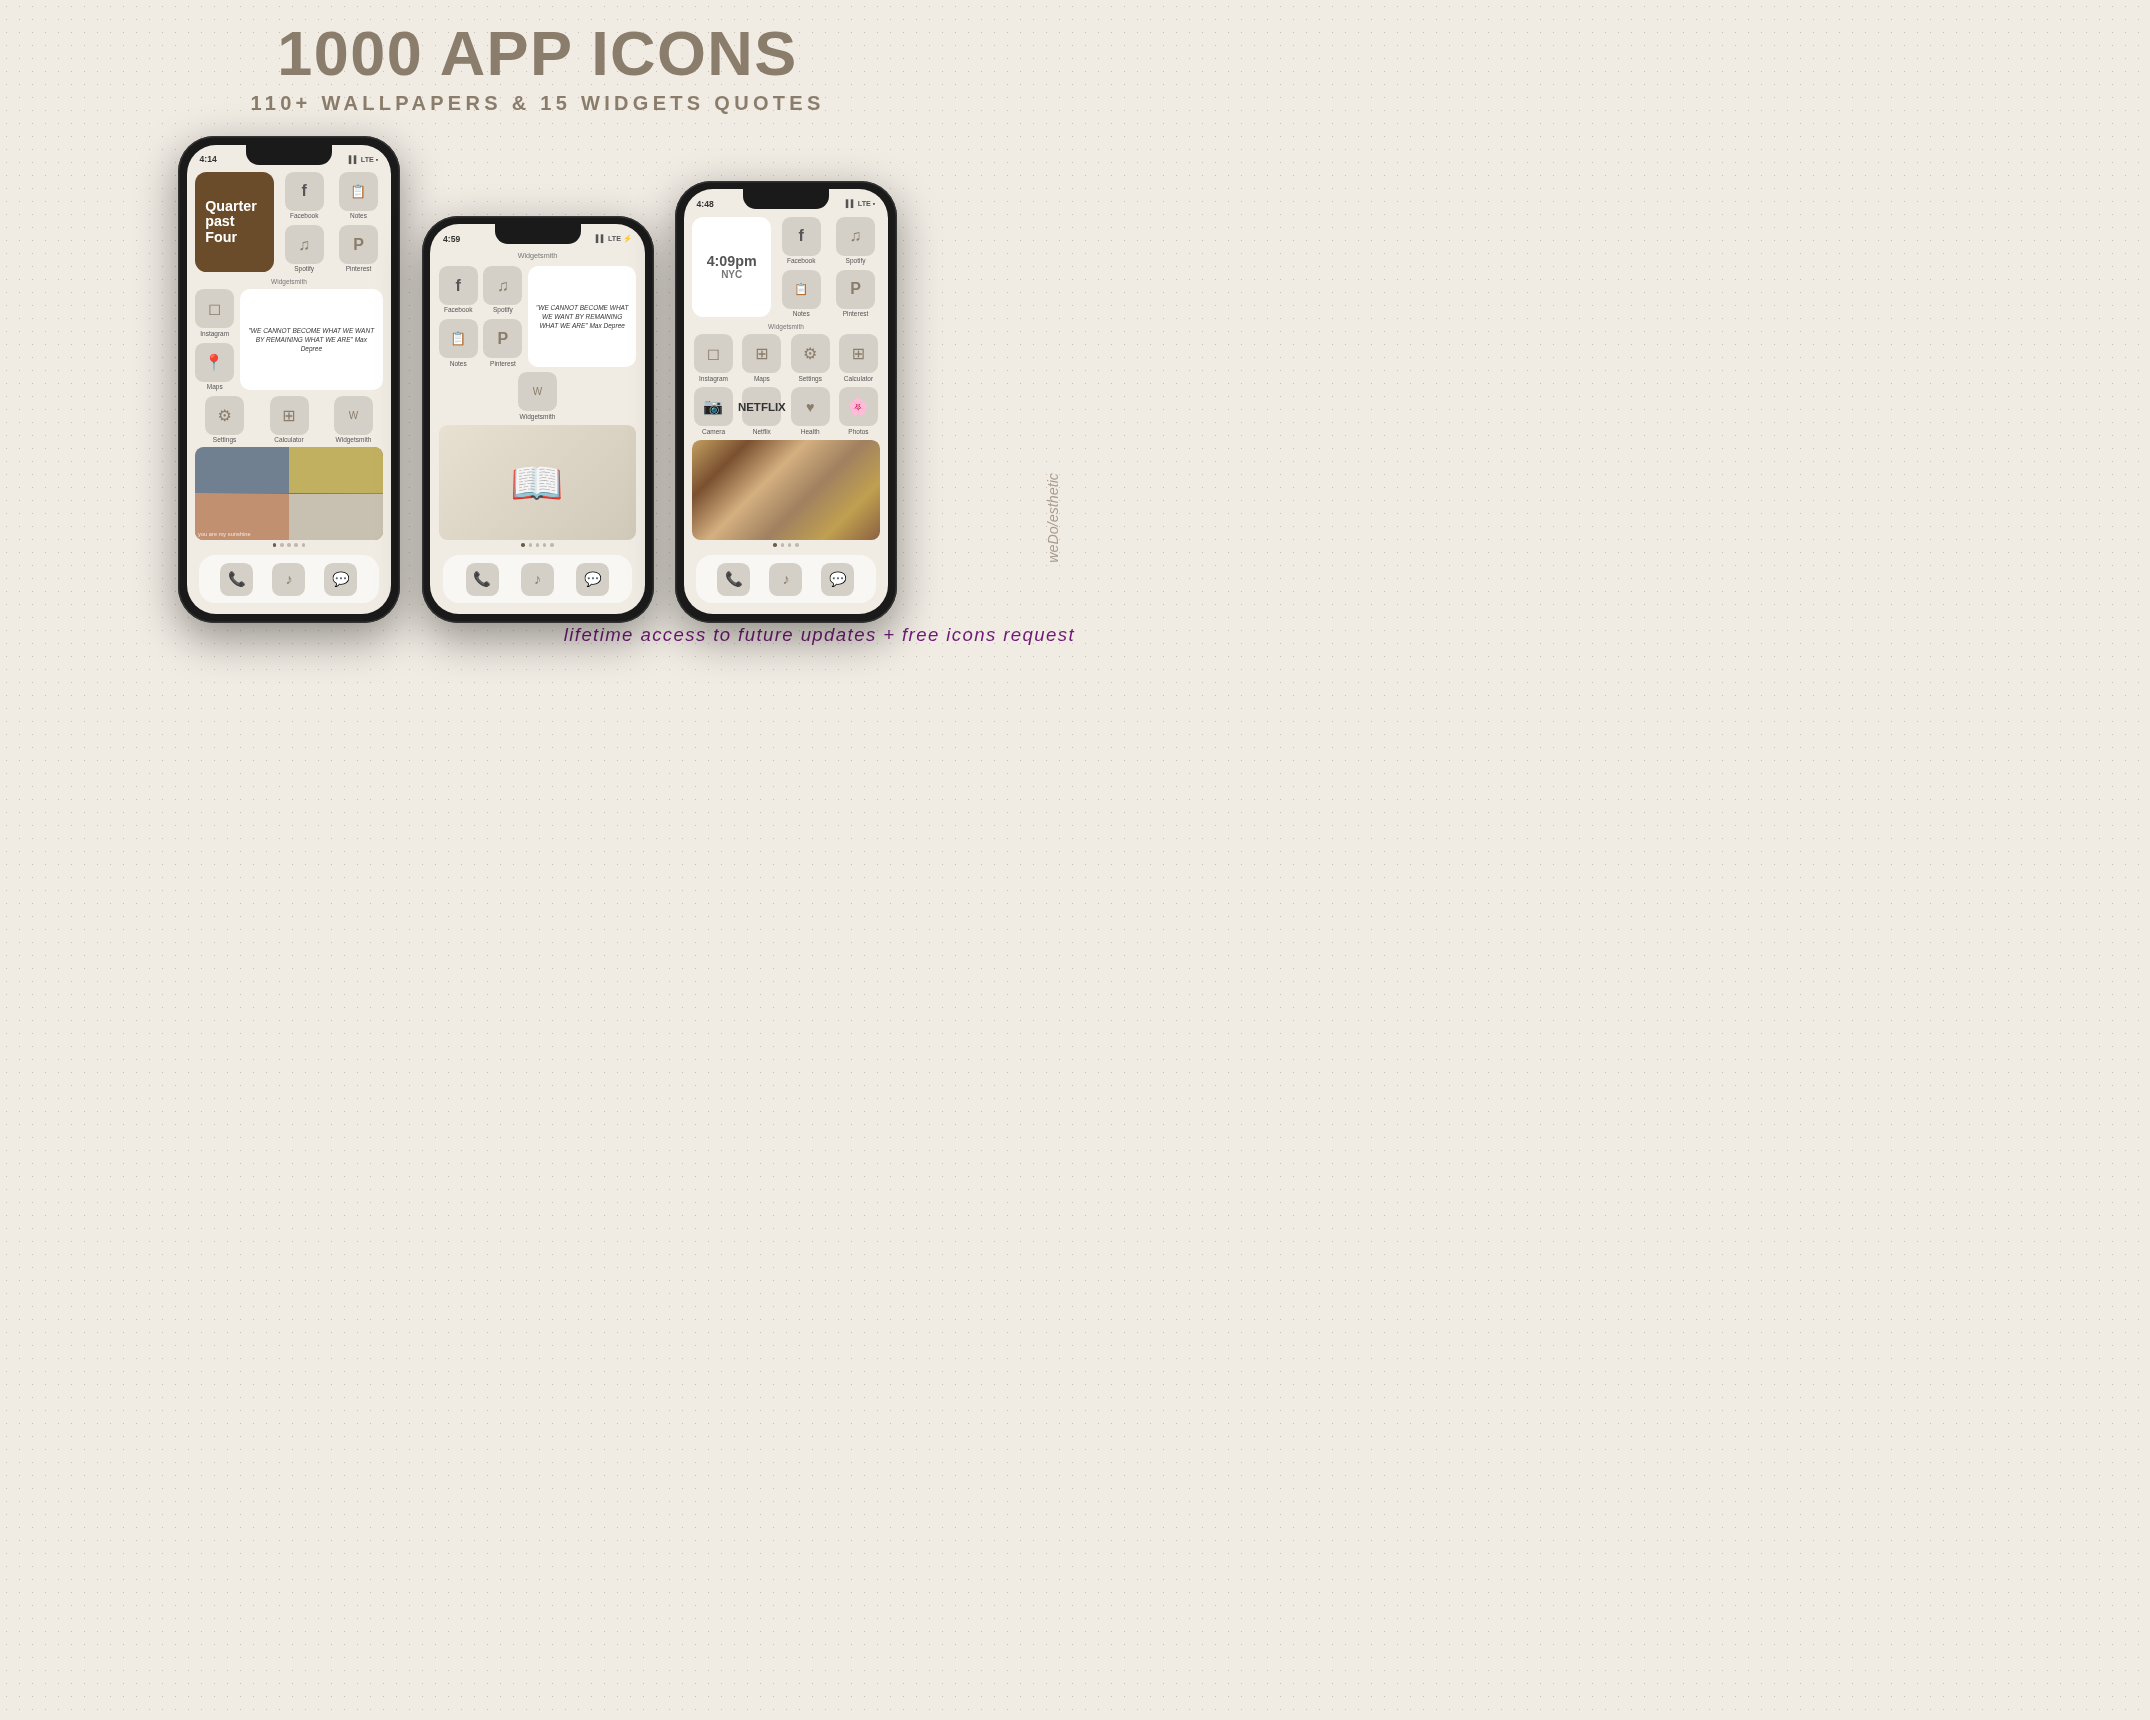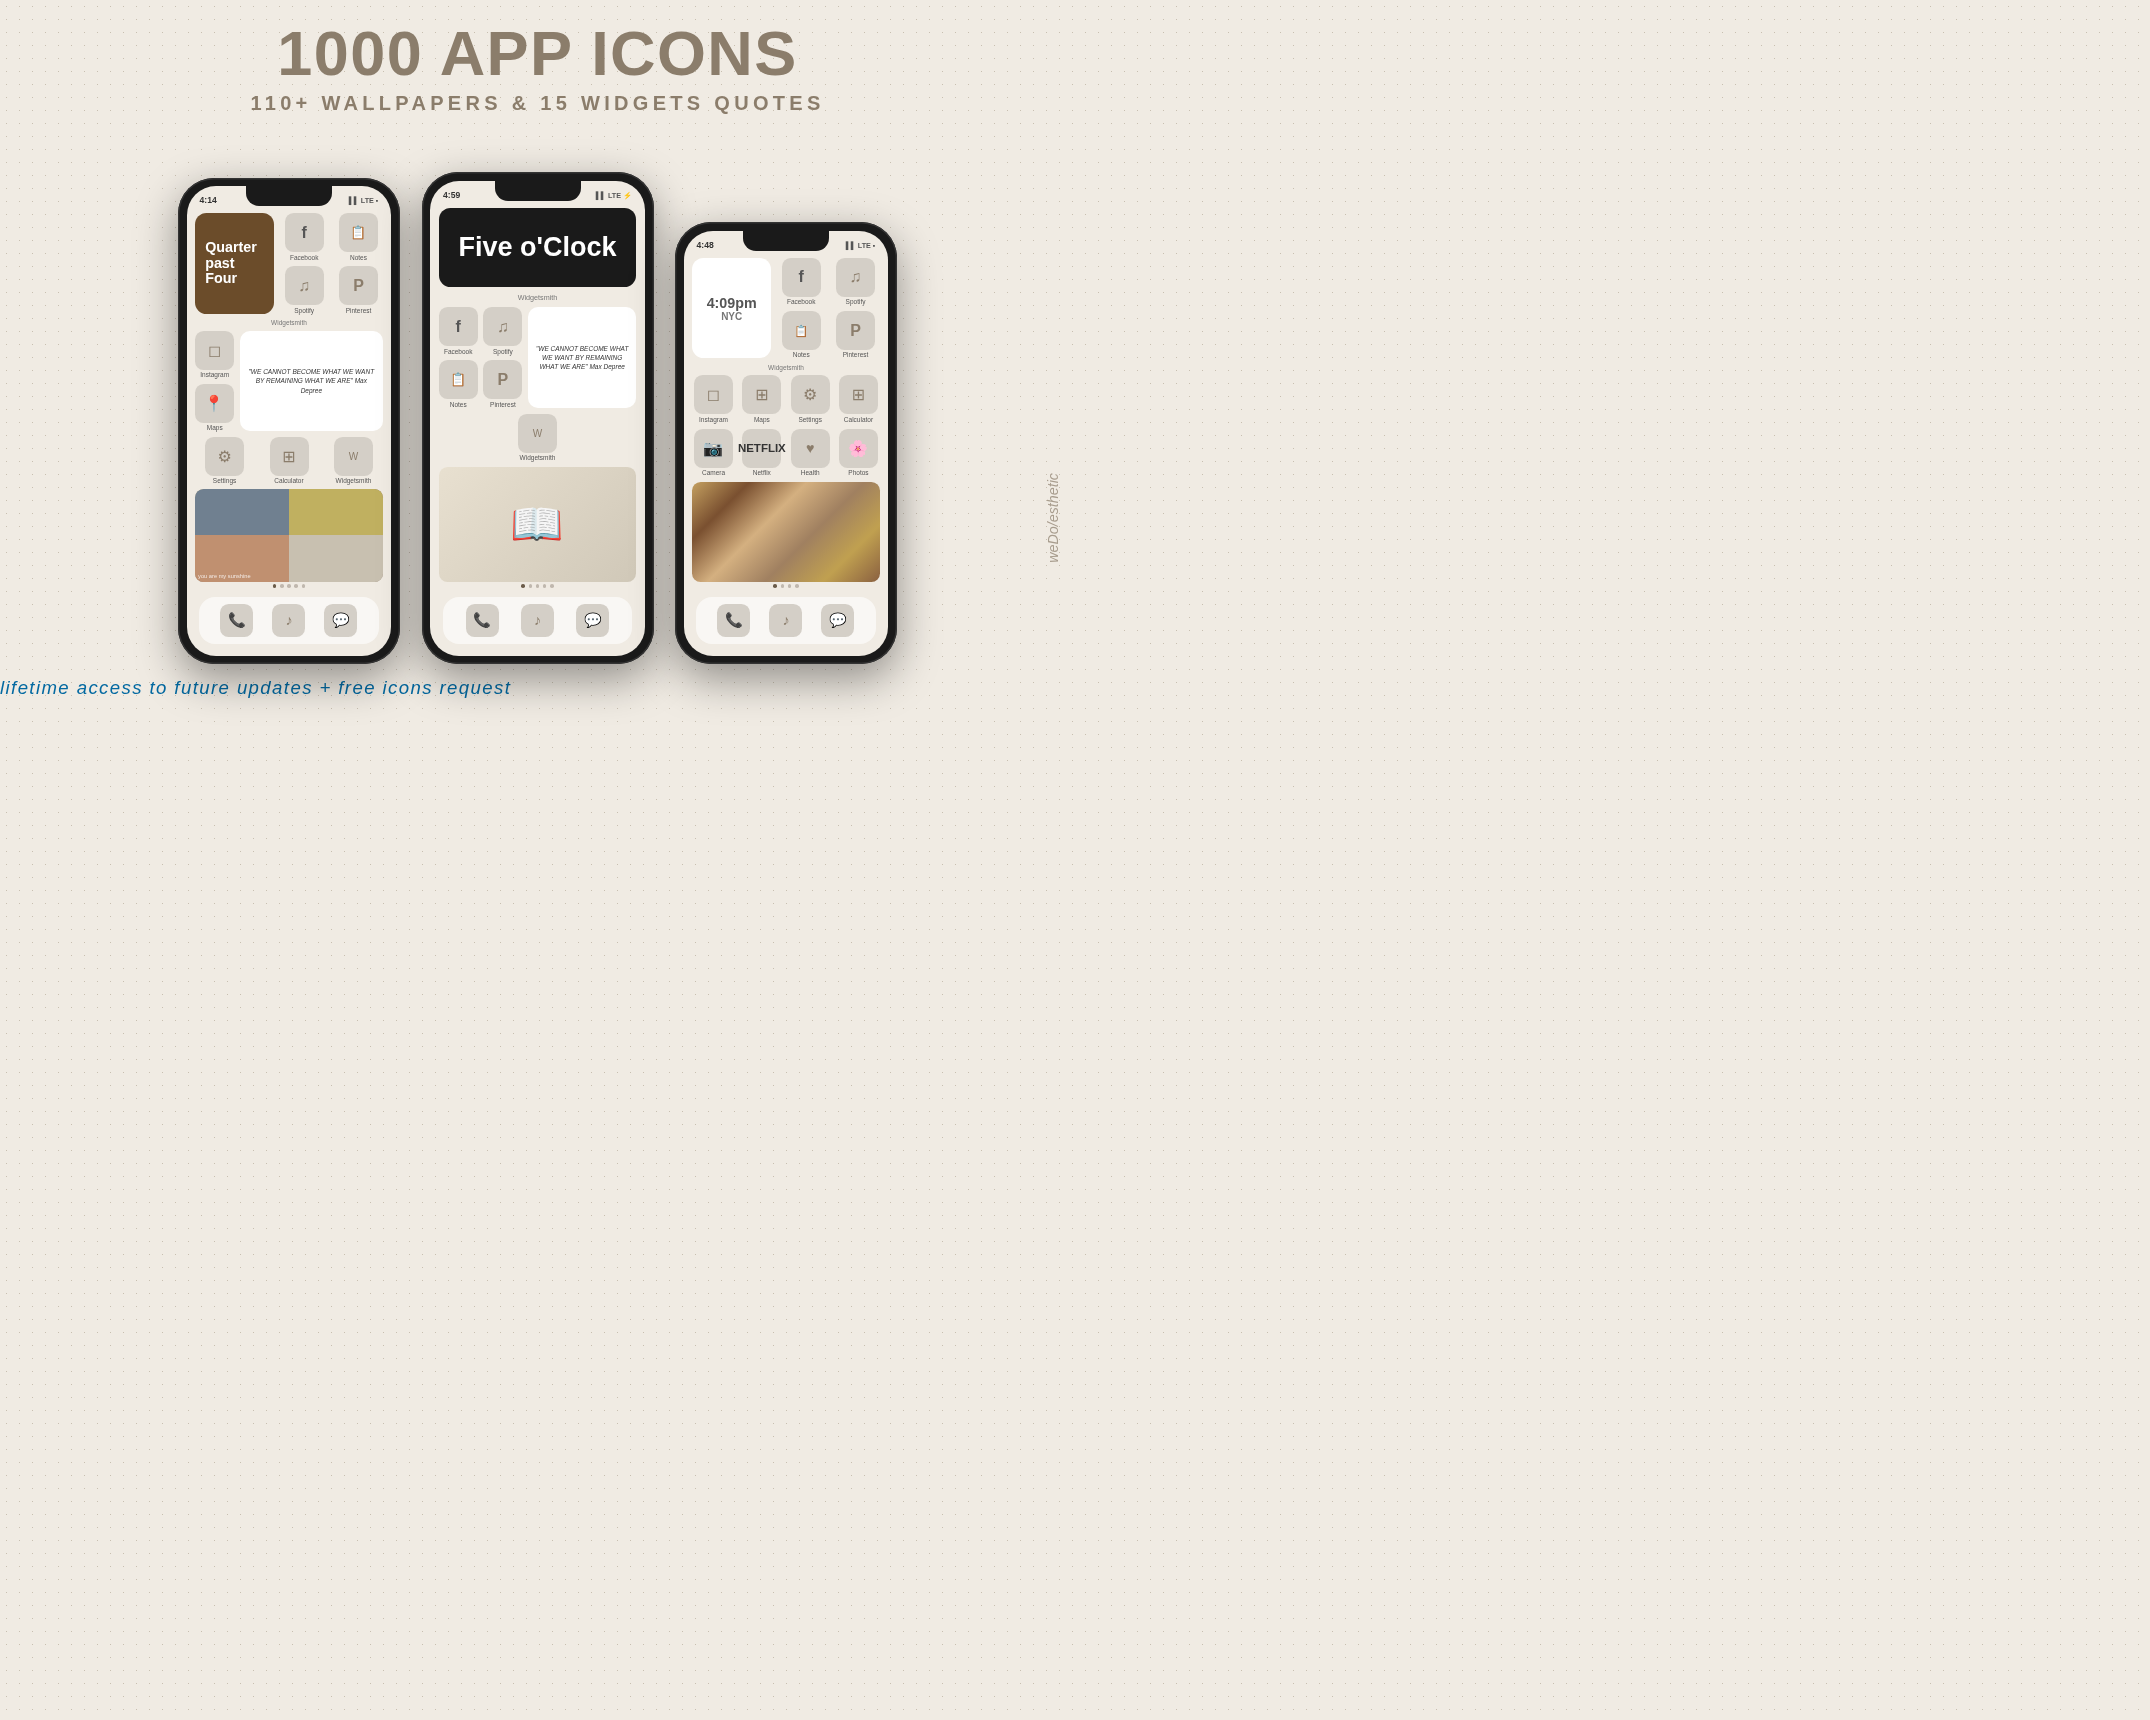--- a/index.html
+++ b/index.html
@@ -240,24 +240,24 @@
       border-radius: 50%;
       background: #c0b8ae;
     }
 
     .dot.active {
       background: #6b5c4a;
     }
 
     
     .footer-text {
-      text-align: left;
+      text-align: right;
       font-size: 18.6px;
-      color: #0369a1;
-      margin-top: 13px;
+      color: #701a75;
+      margin-top: 1px;
       font-style: italic;
       letter-spacing: 1.4px;
     }
 
     
     .watermark {
       position: absolute;
       right: 21.5px;
       top: 50%;
       transform: translateY(-50%) rotate(90deg);
@@ -414,23 +414,20 @@
   <div class="phone-wrapper">
     <div class="phone phone-middle">
       <div class="phone-screen">
         <div class="phone-notch"></div>
         <div class="status-bar">
           <span class="time">4:59</span>
           <span class="signals">▌▌ LTE ⚡</span>
         </div>
         <div class="screen-content">
 
-          <div class="widget-clock-dark" style="height:79px; margin-bottom:5.7px; font-size:27px;">
-            <span>Five o'Clock</span>
-          </div>
           <div style="text-align:center; font-size:7.2px; color:#777; margin-bottom:5.7px;">Widgetsmith</div>
 
           <div class="widget-row">
             <div style="display:grid; grid-template-columns:1fr 1fr; gap:5.7px; flex:0 0 auto;">
               <div class="app-icon">
                 <div class="icon-img" style="background:#d4cfc7; font-weight:900; color:#555;">f</div>
                 <span class="icon-label">Facebook</span>
               </div>
               <div class="app-icon">
                 <div class="icon-img" style="background:#d4cfc7;">♫</div>

